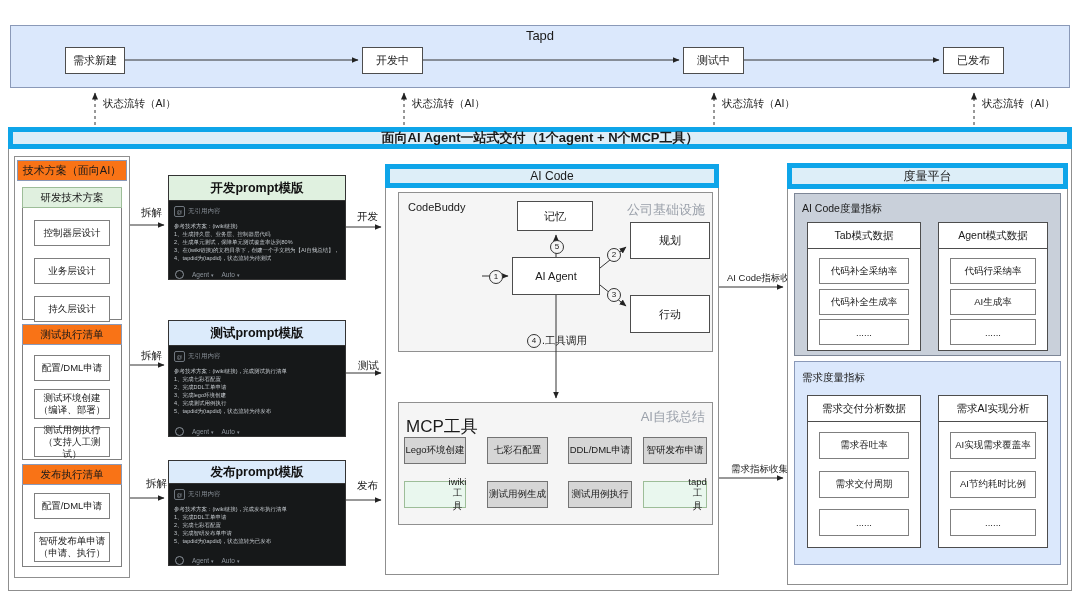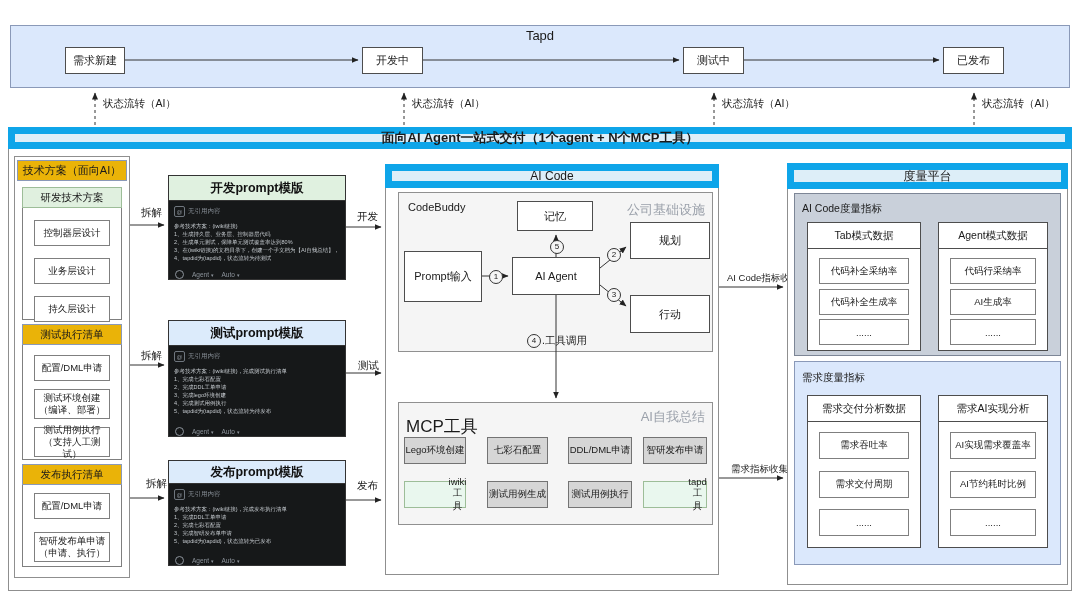--- a/index.html
+++ b/index.html
@@ -1,28 +1,28 @@
 <!DOCTYPE html>
 <html><head>
 <meta charset="utf-8">
 <style>
   html,body{margin:0;padding:0;background:#fff;}
   #stage{position:relative;width:1080px;height:600px;background:#fff;overflow:hidden;
          font-family:"Liberation Sans","DejaVu Sans",sans-serif;color:#1a1a1a;}
   .p{position:absolute;box-sizing:border-box;}
   .center{display:flex;align-items:center;justify-content:center;text-align:center;}
   .panel-blue{background:#dbe8fc;border:1px solid #8a99b8;}
-  .bar{background:#ddeef8;border:7px solid #0ea5e9;font-weight:bold;}
+  .bar{background:#ddeef8;border:5px solid #0ea5e9;font-weight:bold;}
   .outline{background:#fff;border:1px solid #8f8f8f;}
   .node{background:#fff;border:1px solid #4d4d4d;}
   .item{background:#fff;border:1px solid #7f7f7f;font-size:9.5px;line-height:1.25;
         display:flex;flex-direction:column;align-items:center;justify-content:center;text-align:center;}
   .ghdr{border:1px solid #7f7f7f;font-size:10.5px;}
   .green-hdr{background:#e0f0df;border-color:#9dbd98;}
-  .blue-hdr{background:#eab308;border-color:#8a99b8;}
+  .blue-hdr{background:#f97316;border-color:#8a99b8;}
   .lbl-s{font-size:10.5px;white-space:nowrap;}
   .lbl-xs{font-size:9.5px;white-space:nowrap;}
   .grey-panel{background:#f5f5f5;border:1px solid #909090;}
   .infra{color:#9aa0aa;font-size:13px;text-align:right;white-space:nowrap;}
   .chip{border:1px solid #737373;font-size:9.5px;display:flex;align-items:center;justify-content:center;text-align:center;}
   .chip.grey{background:#d6d6d6;}
   .chip.green{background:#e9f7ee;border-color:#9dbd98;padding-left:45px;}
   .prompt{border:1.5px solid #333;background:#161819;z-index:3;}
   .phdr{display:flex;align-items:center;justify-content:center;font-weight:bold;font-size:12.5px;
         border-bottom:1.5px solid #333;color:#111;}
@@ -194,21 +194,20 @@
   <div class="p outline" style="left:385px;top:164px;width:334px;height:411px"></div>
   <div class="p bar center" style="left:385px;top:164px;width:334px;height:24px;font-weight:normal;font-size:12px;z-index:2">AI Code</div>
 
   <div class="p grey-panel" style="left:398px;top:192px;width:315px;height:160px"></div>
   <div class="p lbl-xs" style="left:408px;top:201px;font-size:11px">CodeBuddy</div>
   <div class="p infra" style="left:625px;top:201px;width:80px">公司基础设施</div>
 
   <div class="p node center" style="left:517px;top:201px;width:76px;height:30px;font-size:11px;z-index:2">记忆</div>
   <div class="p node center" style="left:630px;top:222px;width:80px;height:37px;font-size:11px;z-index:2">规划</div>
   <div class="p node center" style="left:630px;top:295px;width:80px;height:38px;font-size:11px;z-index:2">行动</div>
-  <div class="p node center" style="left:404px;top:251px;width:78px;height:51px;font-size:11px;z-index:2">Prompt输入</div>
   <div class="p node center" style="left:512px;top:257px;width:88px;height:38px;font-size:11px;z-index:2">AI Agent</div>
 
   <div class="step" style="left:489px;top:270px">1</div>
   <div class="step" style="left:607px;top:248px">2</div>
   <div class="step" style="left:607px;top:288px">3</div>
   <div class="step" style="left:550px;top:240px">5</div>
   <div class="p" style="left:527px;top:334px;z-index:6;display:flex;align-items:center;gap:1px">
     <span class="step" style="position:static">4</span>
     <span class="lbl-s">.工具调用</span>
   </div>

